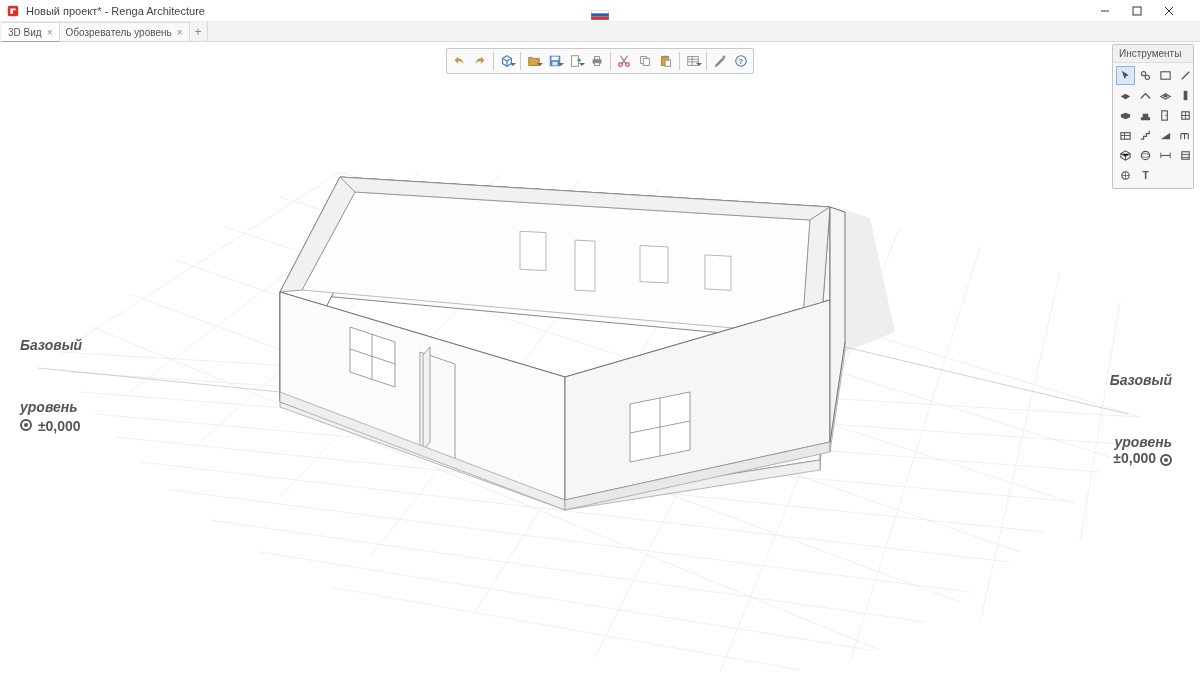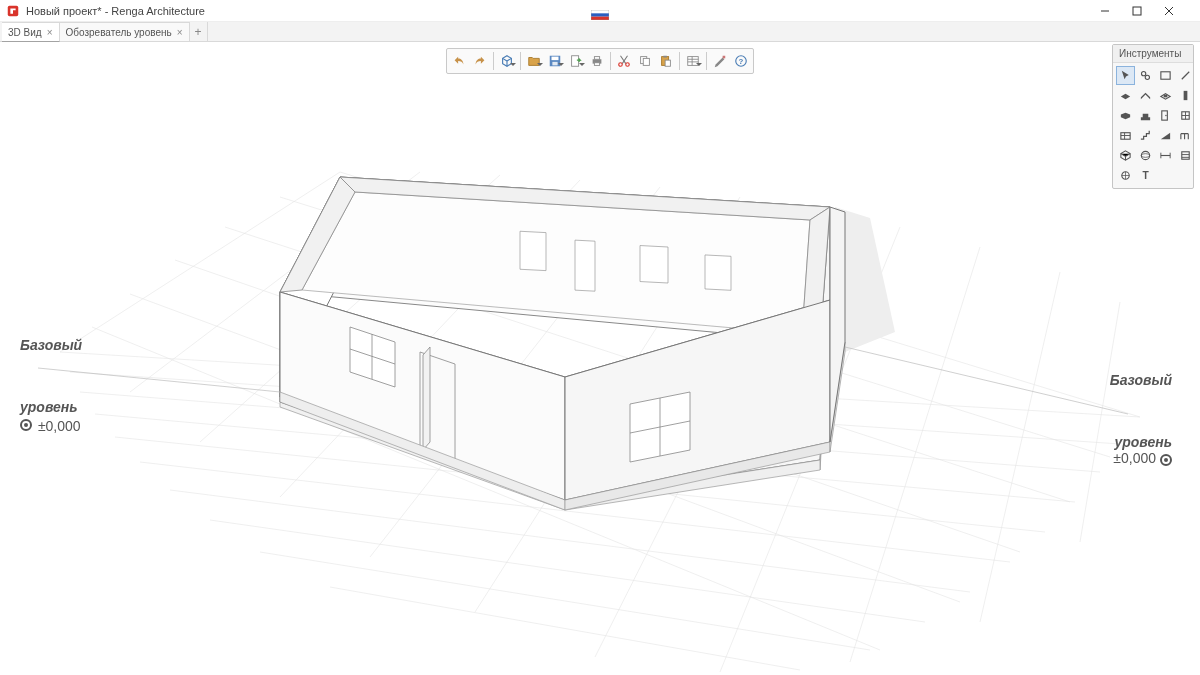--- a/index.html
+++ b/index.html
@@ -42,21 +42,21 @@
   
   .level-marker { position: absolute; font-size: 14px; font-weight: bold; color: #555; font-style: italic; }
   .level-marker .lm-line1 { white-space: nowrap; }
   .level-marker .lm-line2 { white-space: nowrap; margin-top: 46px; }
   .level-marker .lm-dot { width: 12px; height: 12px; border-radius: 50%; border: 2px solid #555; background: #fff; display: inline-block; position: relative; }
   .level-marker .lm-dot::after { content:""; position:absolute; width:4px; height:4px; background:#555; border-radius:50%; left:2px; top:2px; }
   .lm-left { top: 295px; left: 20px; }
   .lm-left .lm-dot { margin-top: 4px; }
   .lm-right { top: 330px; right: 28px; text-align: right; }
   .lm-right .lm-dot { float: right; margin-top: 4px; margin-left: 4px; }
-  .lev-elev { font-weight: normal; font-style: normal; margin-top: 44px; }
+  .lev-elev { font-weight: bold; font-style: normal; margin-top: 44px; }
 
   
   .viewport { position: absolute; inset: 0; }
 </style>
 </head>
 <body>
 
 <div class="titlebar">
   <span class="app-icon">
     <svg viewBox="0 0 16 16">

